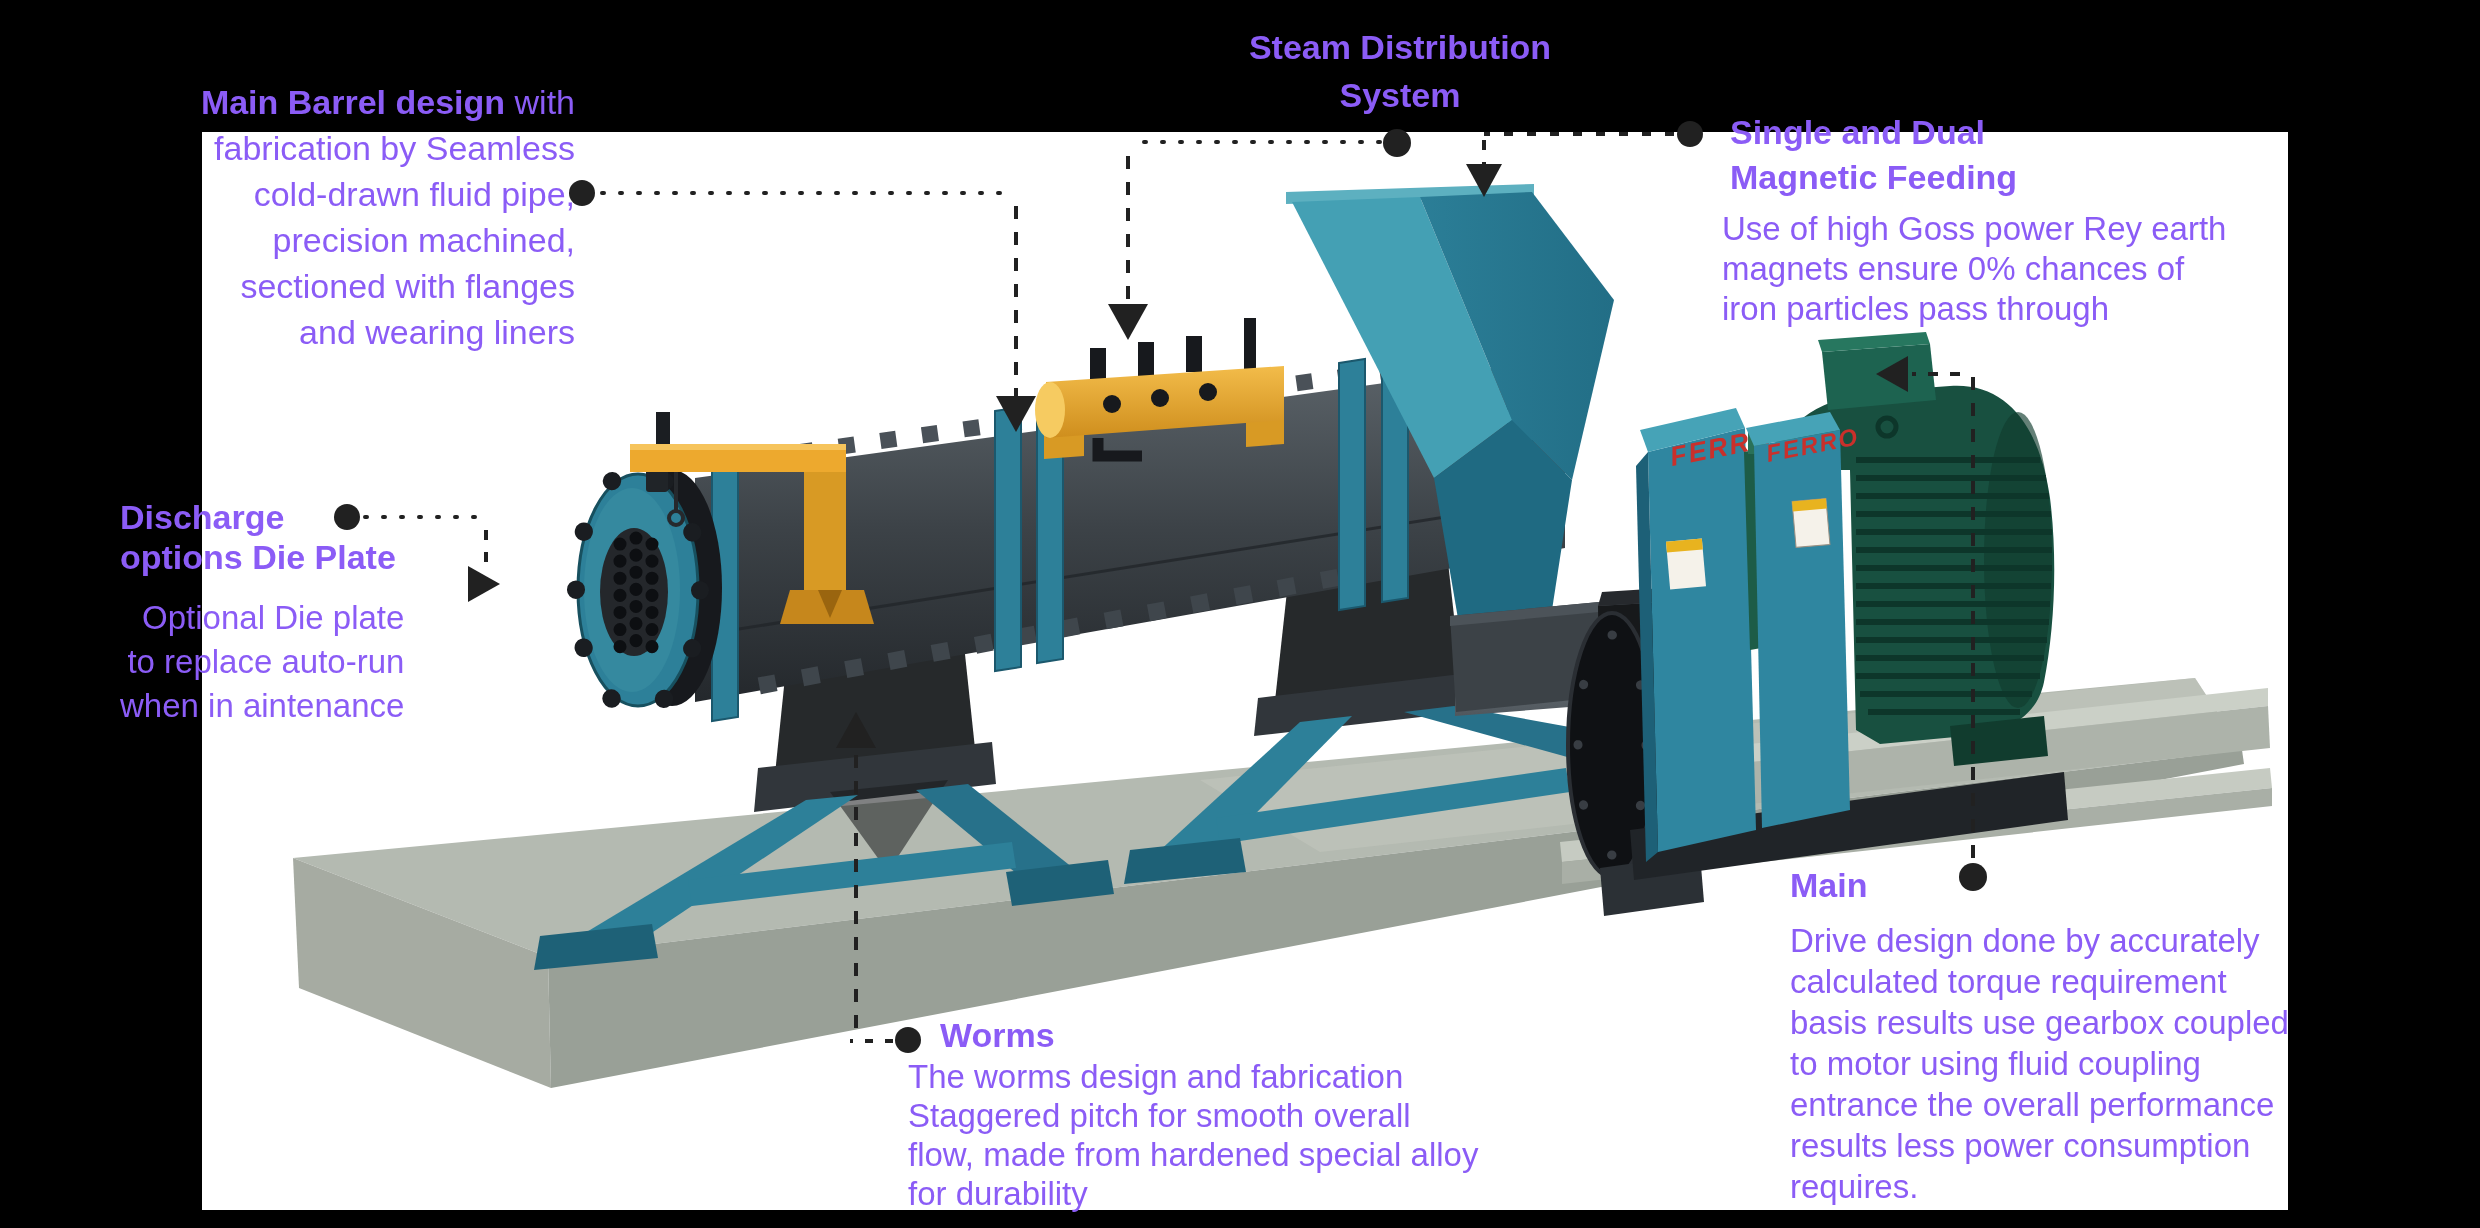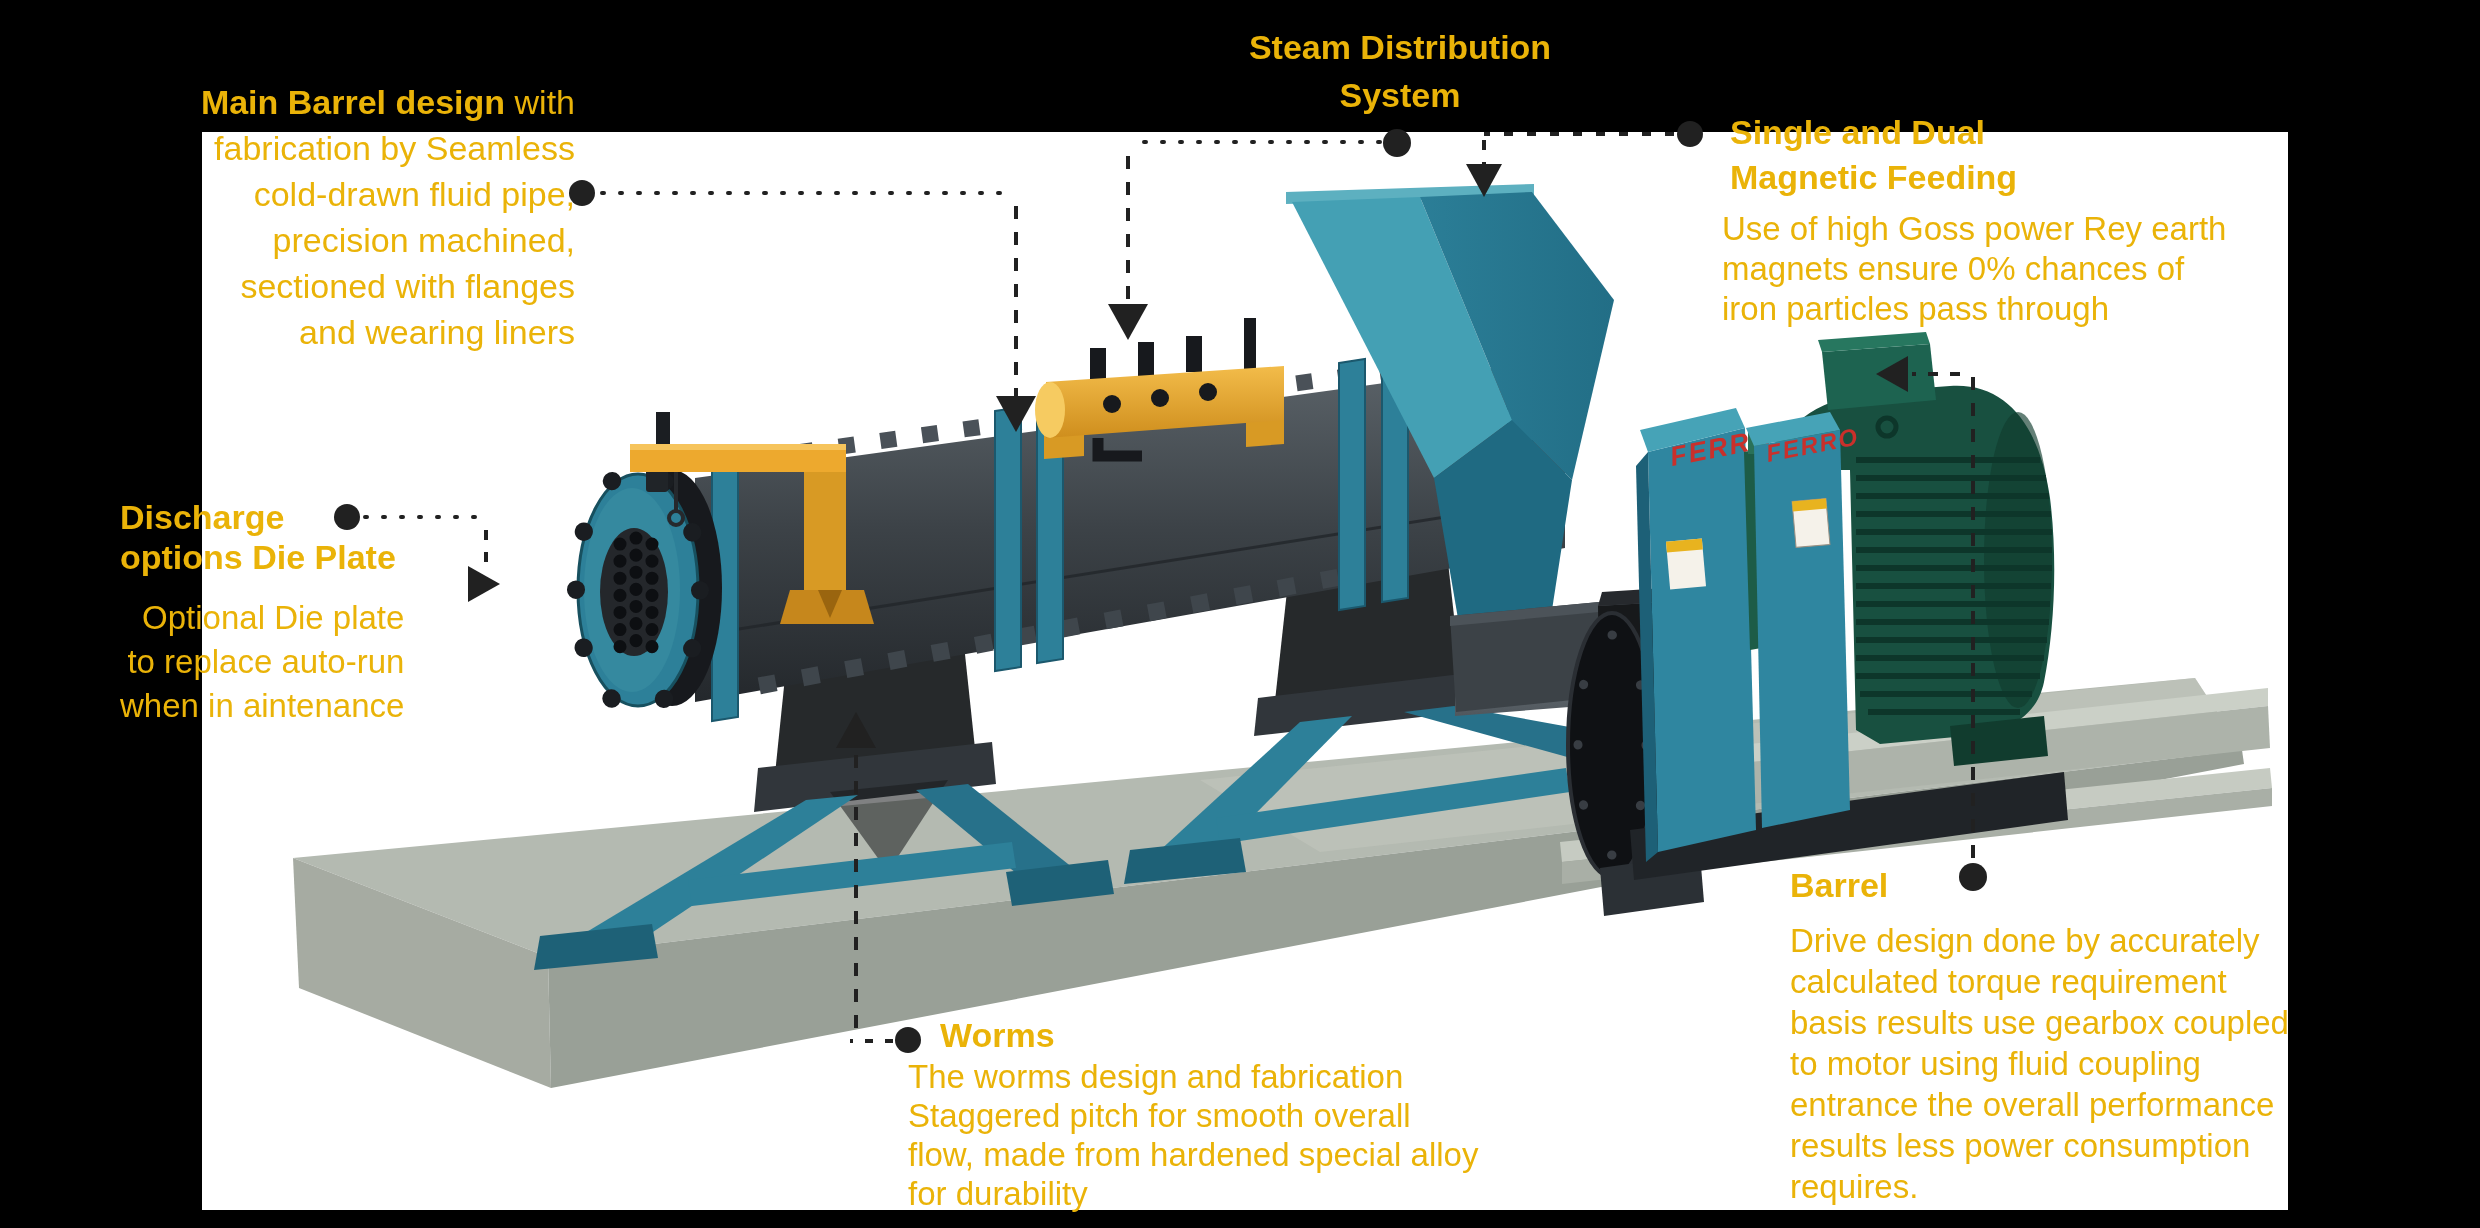--- a/index.html
+++ b/index.html
@@ -1,19 +1,19 @@
 <!DOCTYPE html>
 <html><head>
 <meta charset="utf-8">
 <style>
   html,body{margin:0;padding:0;background:#000;}
   .stage{position:relative;width:2480px;height:1228px;background:#000;overflow:hidden;
          font-family:"Liberation Sans",sans-serif;}
   .art{position:absolute;left:0;top:0;}
-  .anno{position:absolute;color:#eab308;}
+  .anno{position:absolute;color:#8b5cf6;}
   .anno .ln{display:block;white-space:nowrap;}
   .b{font-weight:700;}
   .mb{left:175px;top:79px;width:400px;text-align:right;font-size:34px;line-height:46px;}
   .steam{left:1150px;top:23px;width:500px;text-align:center;font-weight:700;font-size:34px;line-height:48px;}
   .mag{left:1722px;top:110px;font-size:33px;line-height:40px;}
   .mag .head{font-size:34px;line-height:45px;padding-left:8px;}
   .mag .body{margin-top:9px;}
   .dis{left:120px;top:497px;font-size:33px;line-height:44px;}
   .dis .head{font-size:34px;line-height:40px;}
   .dis .body{margin-top:19px;text-align:right;}
@@ -269,21 +269,21 @@
   <div class="head b ln">Worms</div>
   <div class="body">
     <span class="ln">The worms design and fabrication</span>
     <span class="ln">Staggered pitch for smooth overall</span>
     <span class="ln">flow, made from hardened special alloy</span>
     <span class="ln">for durability</span>
   </div>
 </div>
 
 <div class="anno drive">
-  <div class="head b ln">Barrel</div>
+  <div class="head b ln">Main</div>
   <div class="body">
     <span class="ln">Drive design done by accurately</span>
     <span class="ln">calculated torque requirement</span>
     <span class="ln">basis results use gearbox coupled</span>
     <span class="ln">to motor using fluid coupling</span>
     <span class="ln">entrance the overall performance</span>
     <span class="ln">results less power consumption</span>
     <span class="ln">requires.</span>
   </div>
 </div>

